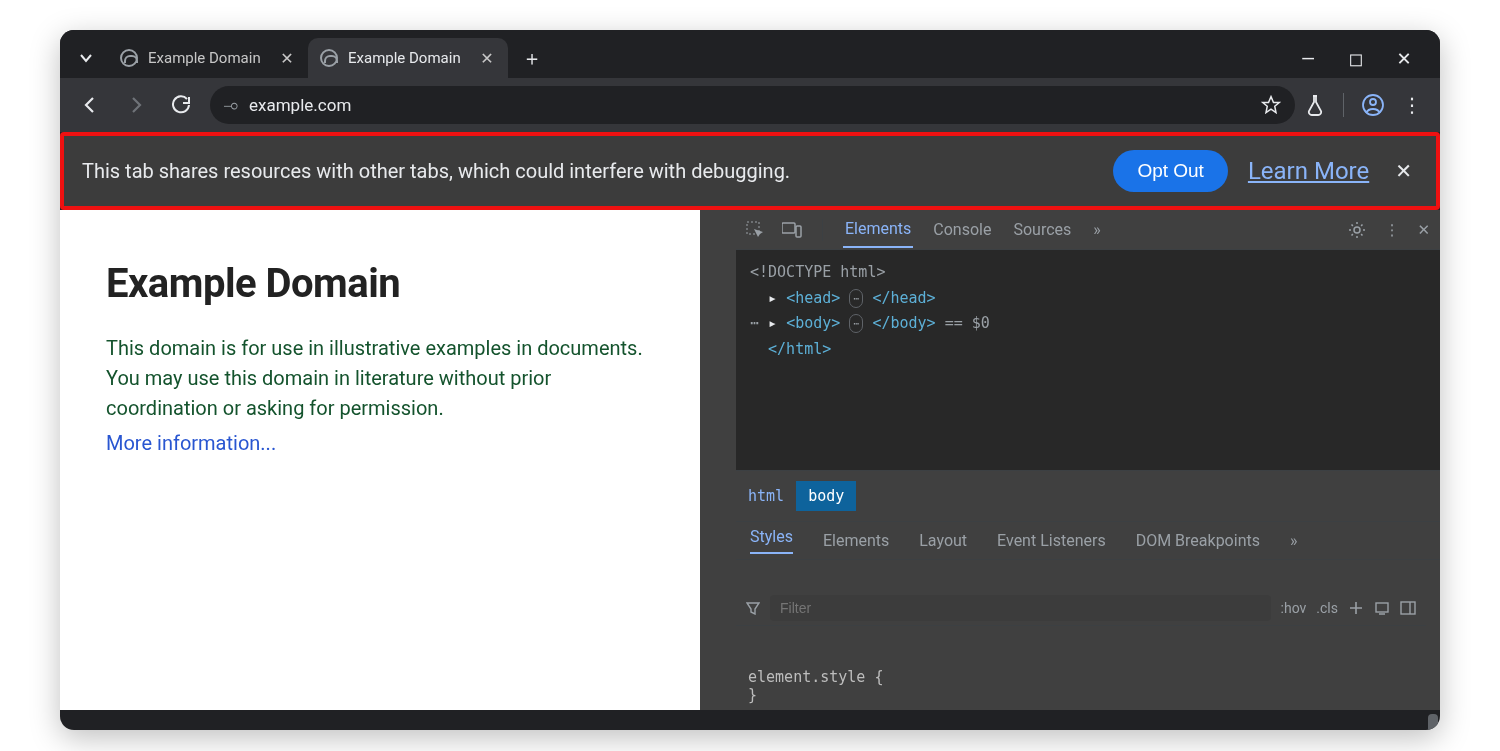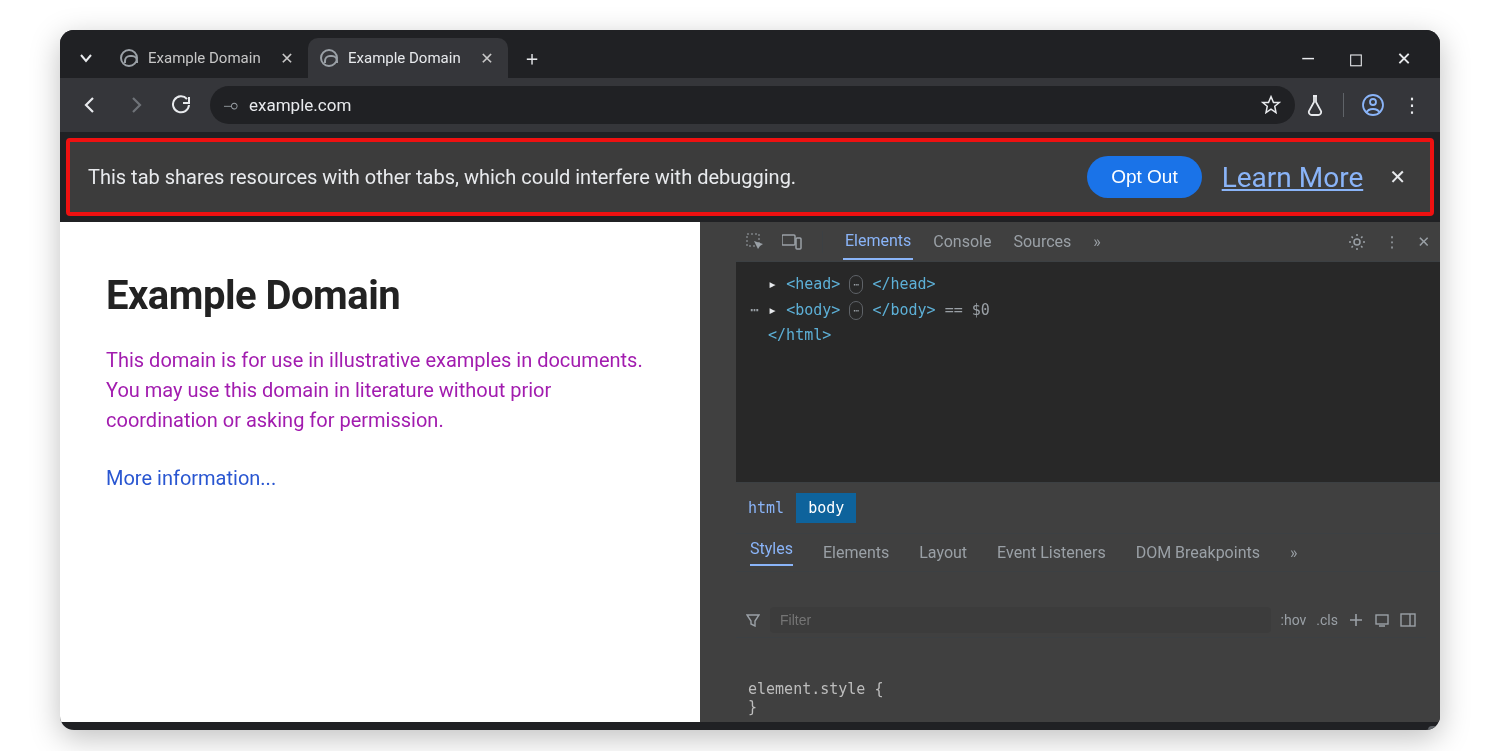--- a/index.html
+++ b/index.html
@@ -83,43 +83,43 @@
     width:36px;height:36px;display:flex;align-items:center;justify-content:center;color:#e8eaed;border-radius:50%;
   }
   .navbtn.dim{color:#6f7378;}
   .omnibox {
     flex:1;height:38px;background:#202124;border-radius:20px;display:flex;align-items:center;padding:0 14px;gap:12px;color:#e8eaed;font-size:17px;
   }
   .omnibox .siteicon{color:#9aa0a6;font-size:15px;letter-spacing:-1px;}
   .toolbar-right{display:flex;align-items:center;gap:18px;color:#e8eaed;padding-right:6px;}
   .toolbar-right .divider{width:1px;height:24px;background:#5f6368;}
   
-  .infobar-wrap{padding:6px;}
+  .infobar-wrap{}
   .infobar {
     border:4px solid #e11;
     background:#3c3c3c;
     display:flex;align-items:center;
     padding:14px 18px;
     gap:20px;
     border-radius:4px;
   }
   .infobar .msg{flex:1;color:#e8eaed;font-size:20px;}
   .infobar .optout{
     background:#1a73e8;color:#fff;border:none;border-radius:22px;padding:10px 24px;font-size:19px;cursor:pointer;
   }
-  .infobar .learnmore{color:#8ab4f8;font-size:28px;text-decoration:underline;}
+  .infobar .learnmore{color:#8ab4f8;font-size:24px;text-decoration:underline;}
   .infobar .closebar{color:#e8eaed;font-size:20px;padding:0 6px;}
   
   .content{display:flex;height:calc(100% - 48px - 54px - 98px);}
   .page{
     width:640px;background:#fff;color:#222;padding:50px 40px 40px 46px;
     overflow:hidden;
   }
   .page h1{font-size:40px;font-weight:700;margin-bottom:26px;letter-spacing:-0.5px;}
-  .page p{font-size:20px;line-height:1.5;color:#a21caf;margin-bottom:31px;max-width:540px;}
+  .page p{font-size:20px;line-height:1.5;color:#14532d;margin-bottom:8px;max-width:540px;}
   .page a{color:#2956d1;font-size:20px;text-decoration:none;}
   
   .devtools{flex:1;background:#404040;color:#e8eaed;display:flex;flex-direction:column;font-size:15px;padding-left:36px;}
   .dt-toolbar{
     display:flex;align-items:center;height:40px;border-bottom:1px solid #3c4043;padding:0 10px;gap:18px;
   }
   .dt-toolbar .picker,.dt-toolbar .device{color:#9aa0a6;}
   .dt-toolbar .divider{width:1px;height:22px;background:#3c4043;margin:0 2px;}
   .dt-tab{color:#9aa0a6;padding:8px 2px;cursor:pointer;font-size:16px;}
   .dt-tab.active{color:#8ab4f8;border-bottom:2px solid #8ab4f8;}
@@ -276,20 +276,21 @@
           <svg width="18" height="18" viewBox="0 0 18 18">
               <circle cx="9" cy="9" r="3" fill="none" stroke="currentColor" stroke-width="1.5"></circle>
               <path d="M9 1v2M9 15v2M1 9h2M15 9h2M3.5 3.5l1.4 1.4M13.1 13.1l1.4 1.4M3.5 14.5l1.4-1.4M13.1 4.9l1.4-1.4" stroke="currentColor" stroke-width="1.5"></path>
             </svg>
         </span>
         <span class="iconbtn">⋮</span>
         <span class="iconbtn">✕</span>
       </div>
 
       <div class="dt-dom">
+        <div class="line"><span class="gray">&lt;!DOCTYPE html&gt;</span></div>
         <div class="line">  ▸ <span class="tag">&lt;head&gt;</span> <span class="ellips">⋯</span> <span class="tag">&lt;/head&gt;</span></div>
         <div class="line"><span class="gray">⋯</span> ▸ <span class="tag">&lt;body&gt;</span> <span class="ellips">⋯</span> <span class="tag">&lt;/body&gt;</span><span class="gray"> == $0</span></div>
         <div class="line">  <span class="tag">&lt;/html&gt;</span></div>
       </div>
 
       <div class="dt-crumbs">
         <span class="crumb">html</span>
         <span class="crumb sel">body</span>
       </div>
 

